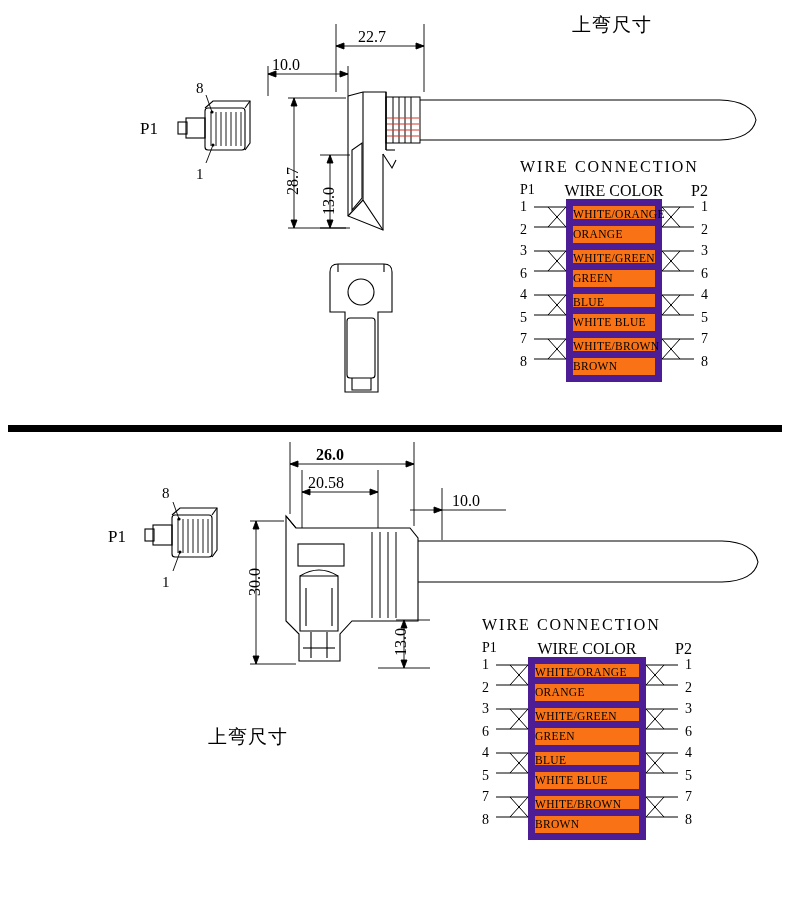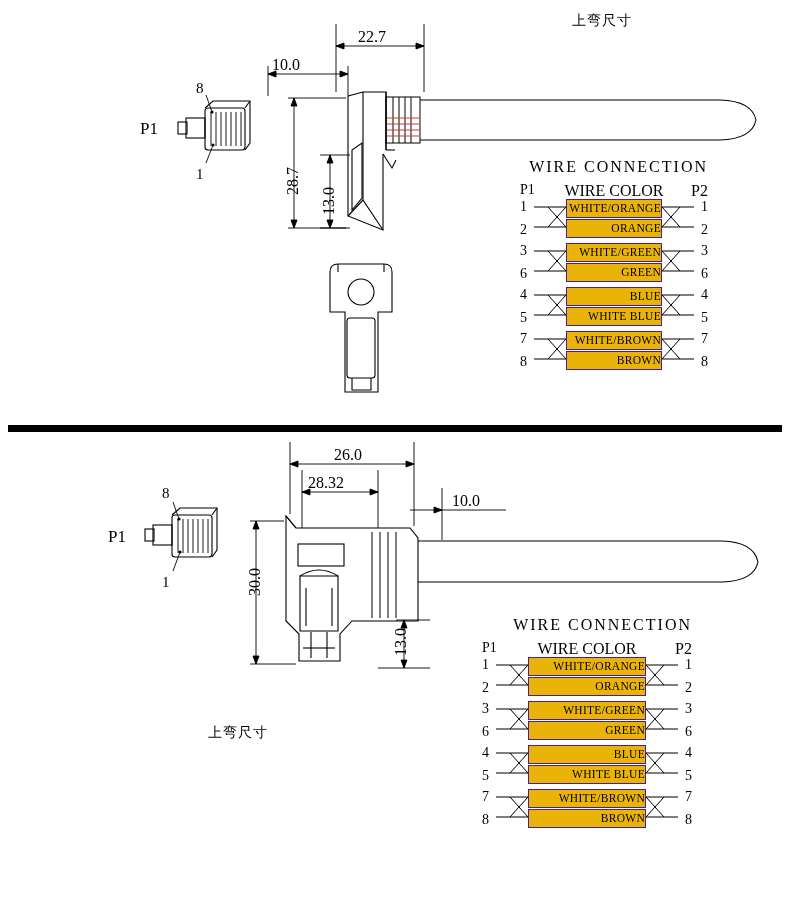--- a/index.html
+++ b/index.html
@@ -35,38 +35,38 @@
 
   .lbl {
     position: absolute;
     white-space: nowrap;
     font-family: "Liberation Serif", serif;
     font-size: 15px;
     color: #000;
   }
   .lbl-cn {
     font-family: "DejaVu Sans", sans-serif;
-    font-size: 14px;
+    font-size: 19px;
     letter-spacing: 1px;
   }
   .lbl-dim { font-size: 16px; }
   .rot90 {
     transform: rotate(-90deg);
     transform-origin: left top;
   }
 
   svg { position: absolute; left: 0; top: 0; overflow: visible; }
 
   
   .wc {
     position: absolute;
     font-family: "Liberation Serif", serif;
   }
   .wc-title {
-    text-align: right;
+    text-align: left;
     font-size: 16px;
     letter-spacing: 2px;
     margin-bottom: 6px;
   }
   .wc-head {
     position: relative;
     height: 16px;
   }
   .wc-head .p1 { position: absolute; left: 0; font-size: 14px; }
   .wc-head .p2 { position: absolute; right: 0; font-size: 16px; }
@@ -91,25 +91,25 @@
     position: absolute;
     left: 46px;
     right: 46px;
     top: 0;
     bottom: 0;
   }
   .cbox {
     position: absolute;
     left: 0; right: 0;
     height: 17px;
-    border: 1px solid #4c1d95;
+    border: 7px solid #4c1d95;
     font-size: 11.5px;
-    text-align: right;
+    text-align: left;
     line-height: 16px;
-    background: #eab308;
+    background: #f97316;
     letter-spacing: .3px;
   }
   .cbox.top { top: 1px; }
   .cbox.bot { top: 21px; }
   .xsvg { position: absolute; top: 0; left: 0; }
 </style>
 </head>
 <body>
 
 <div class="panel" id="panel-top">
@@ -315,22 +315,22 @@
     </div>
   </div>
 </div>
 
 <div class="divider"></div>
 
 <div class="panel" id="panel-bottom">
 
   <div class="lbl lbl-cn" style="left:208px; top:288px;">上弯尺寸</div>
 
-  <div class="lbl lbl-dim" style="left:334px; top:10px;">26.0</div>
-  <div class="lbl lbl-dim" style="left:308px; top:38px;">28.32</div>
+  <div class="lbl lbl-dim" style="left:316px; top:10px;font-weight:bold;">26.0</div>
+  <div class="lbl lbl-dim" style="left:308px; top:38px;">20.58</div>
   <div class="lbl lbl-dim" style="left:452px; top:56px;">10.0</div>
 
   <div class="lbl lbl-dim rot90" style="left:246px; top:160px;">30.0</div>
   <div class="lbl lbl-dim rot90" style="left:392px; top:220px;">13.0</div>
 
   <div class="lbl" style="left:108px; top:91px; font-size:17px;">P1</div>
   <div class="lbl" style="left:162px; top:49px; font-size:15px;">8</div>
   <div class="lbl" style="left:162px; top:138px; font-size:15px;">1</div>
 
   <svg width="790" height="470">

